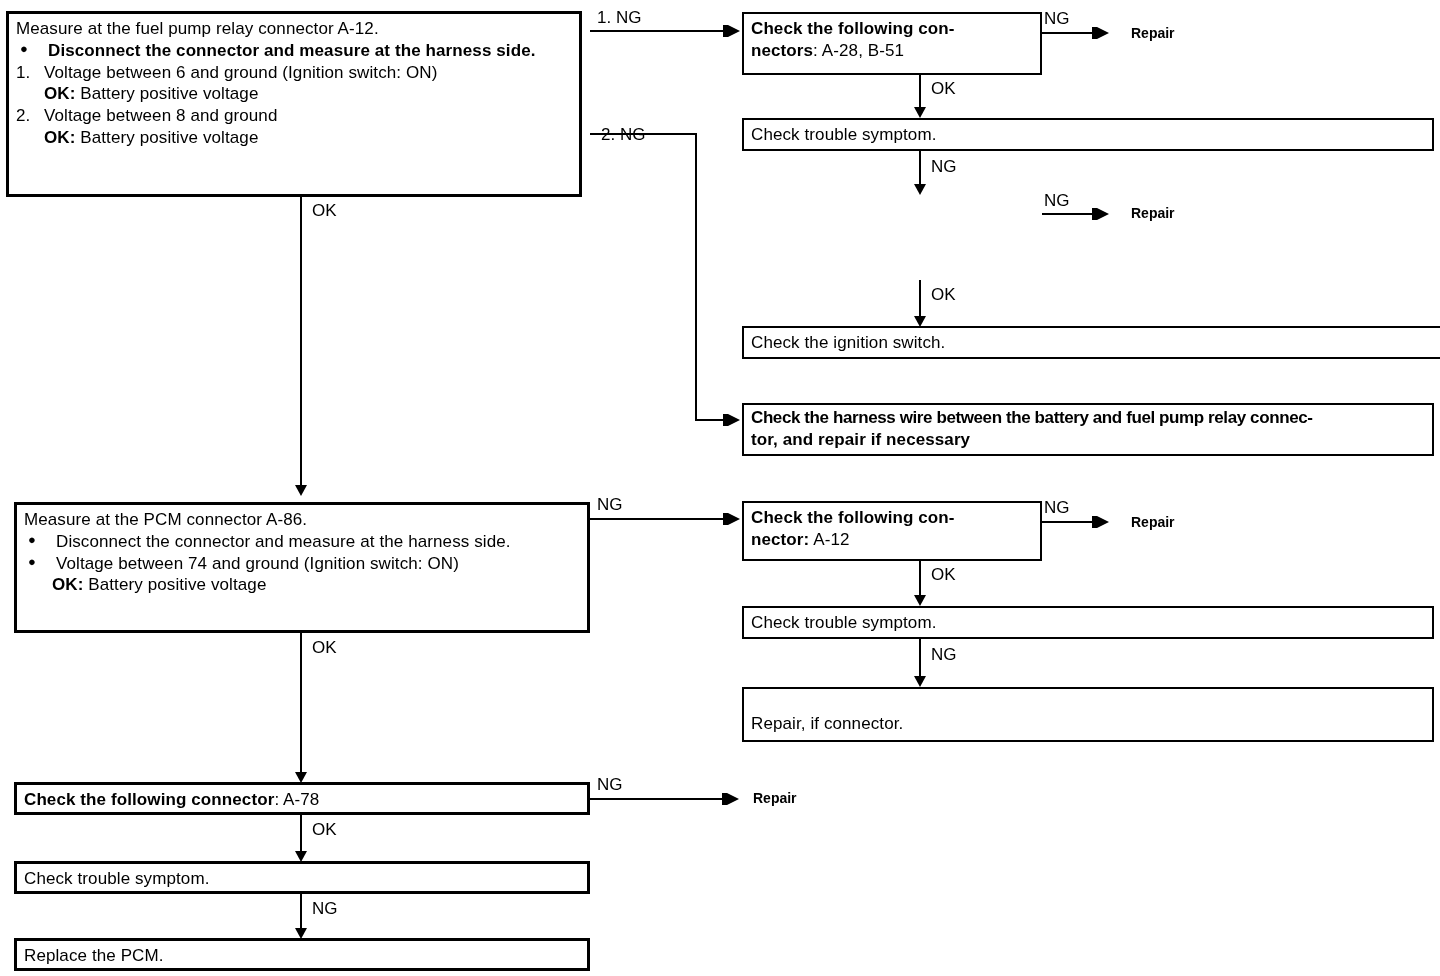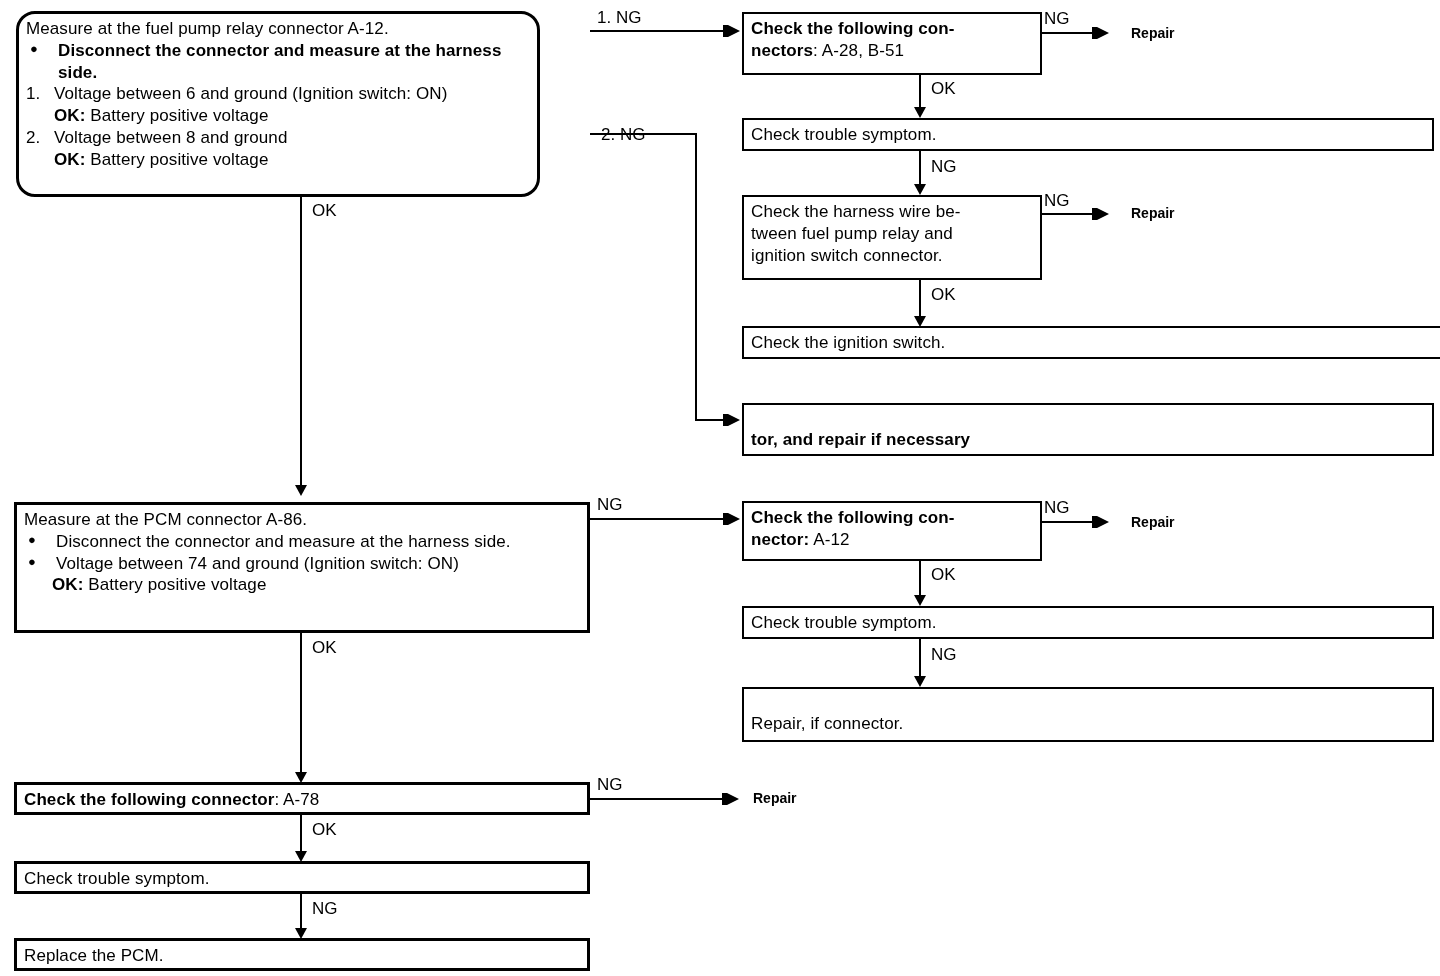--- a/index.html
+++ b/index.html
@@ -100,21 +100,21 @@
     line-height: 1;
     white-space: nowrap;
   }
   .tight { letter-spacing: -0.4px; }
 </style>
 </head>
 <body>
 
 <div id="canvas">
 
-  <div class="box thick" style="left:16px; top:11px; width:524px; height:186px;border-radius:19px;">
+  <div class="box thick" style="left:6px; top:11px; width:576px; height:186px;">
     <span class="title">Measure at the fuel pump relay connector A-12.</span>
     <div class="row">
       <span class="marker bullet">●</span>
       <span class="body b">Disconnect the connector and measure at the harness side.</span>
     </div>
     <div class="row">
       <span class="marker">1.</span>
       <span class="body">Voltage between 6 and ground (Ignition switch: ON)</span>
     </div>
     <div class="indent">
@@ -163,42 +163,37 @@
   <div class="elabel" style="left:931px; top:80px;">OK</div>
 
   <div class="box" style="left:742px; top:118px; width:692px; height:33px;">
     <span>Check trouble symptom.</span>
   </div>
 
   <div class="vline" style="left:919px; top:151px; height:39px;"></div>
   <div class="arrow-down" style="left:914px; top:184px;"></div>
   <div class="elabel" style="left:931px; top:158px;">NG</div>
 
-  <div class="box" style="left:742px; top:195px; width:300px; height:85px;">
-    <span>Check the harness wire be-</span><br>
-    <span>tween fuel pump relay and</span><br>
-    <span>ignition switch connector.</span>
-  </div>
 
   <div class="hline" style="left:1042px; top:213px; width:62px;"></div>
   <div class="arrow-right-tail" style="left:1092px; top:208px;"></div>
   <div class="arrow-right" style="left:1097px; top:208px;"></div>
   <div class="elabel" style="left:1044px; top:192px;">NG</div>
   <div class="terminal" style="left:1131px; top:206px;">Repair</div>
 
   <div class="vline" style="left:919px; top:280px; height:42px;"></div>
   <div class="arrow-down" style="left:914px; top:316px;"></div>
   <div class="elabel" style="left:931px; top:286px;">OK</div>
 
   <div class="box" style="left:742px; top:326px; width:717px; height:33px;">
     <span>Check the ignition switch.</span>
   </div>
 
   <div class="box" style="left:742px; top:403px; width:692px; height:53px; padding-top:2px;">
-    <br>
+    <span class="b tight">Check the harness wire between the battery and fuel pump relay connec-</span><br>
     <span class="b">tor, and repair if necessary</span>
   </div>
 
   <div class="box thick" style="left:14px; top:502px; width:576px; height:131px;">
     <span class="title">Measure at the PCM connector A-86.</span>
     <div class="row">
       <span class="marker bullet">●</span>
       <span class="body">Disconnect the connector and measure at the harness side.</span>
     </div>
     <div class="row">

